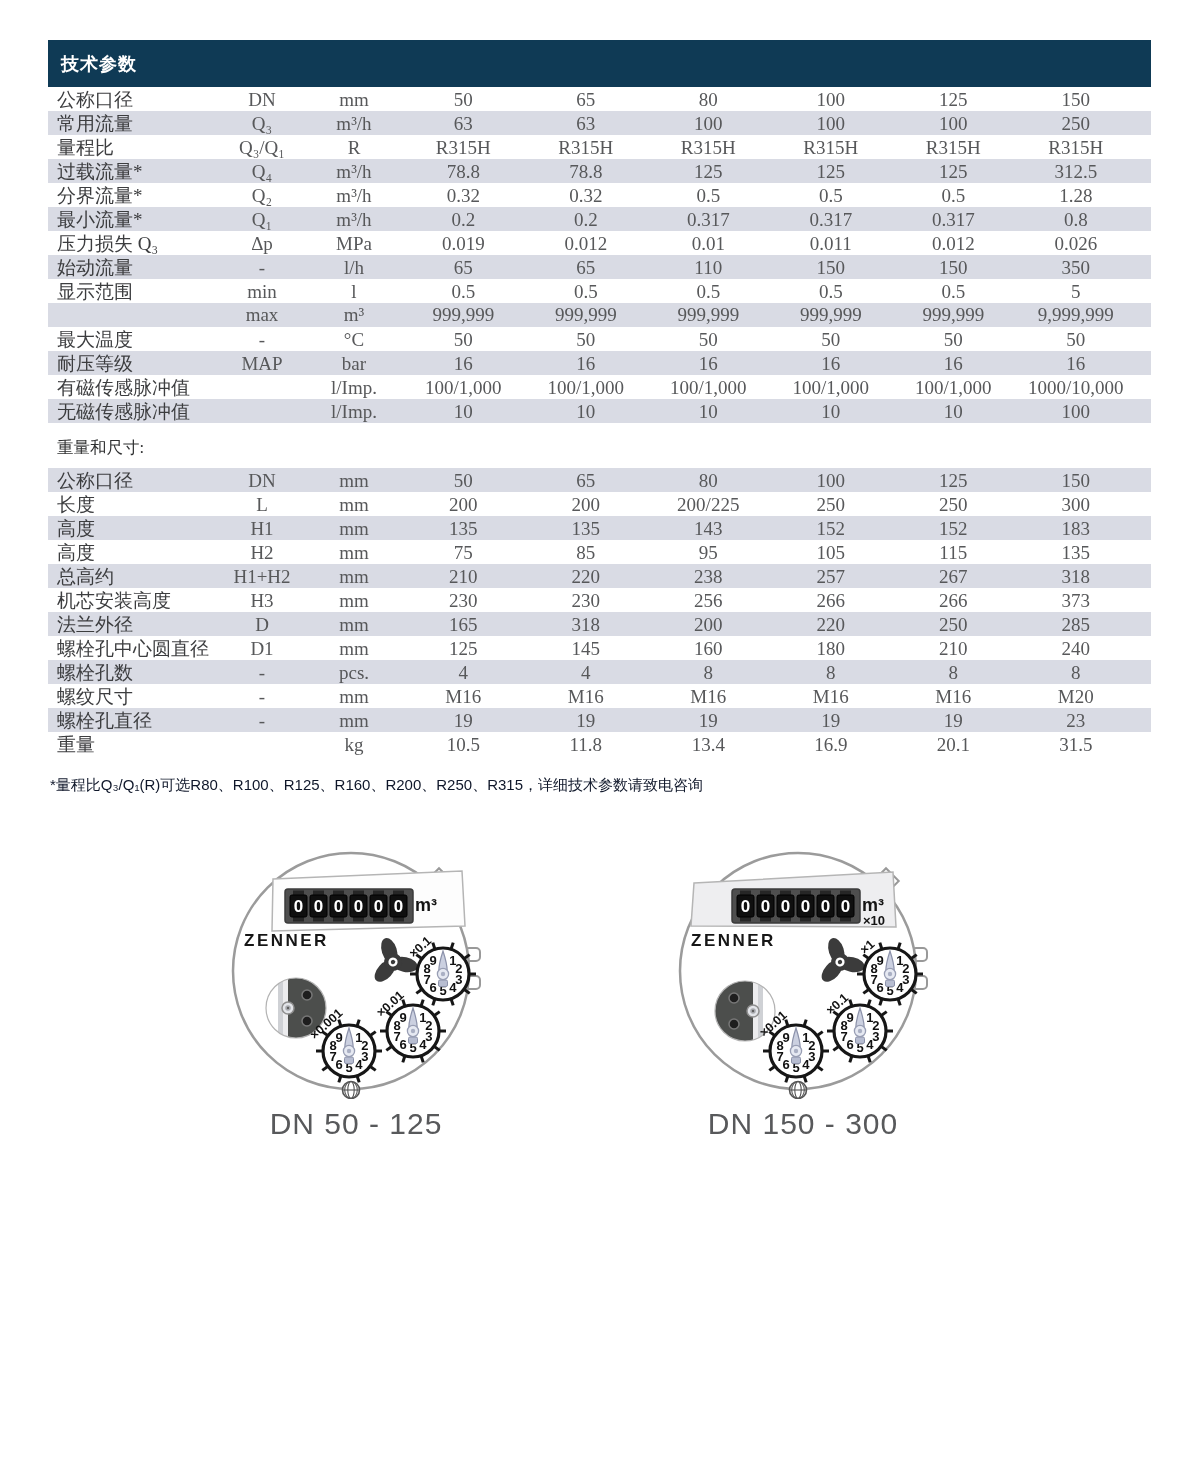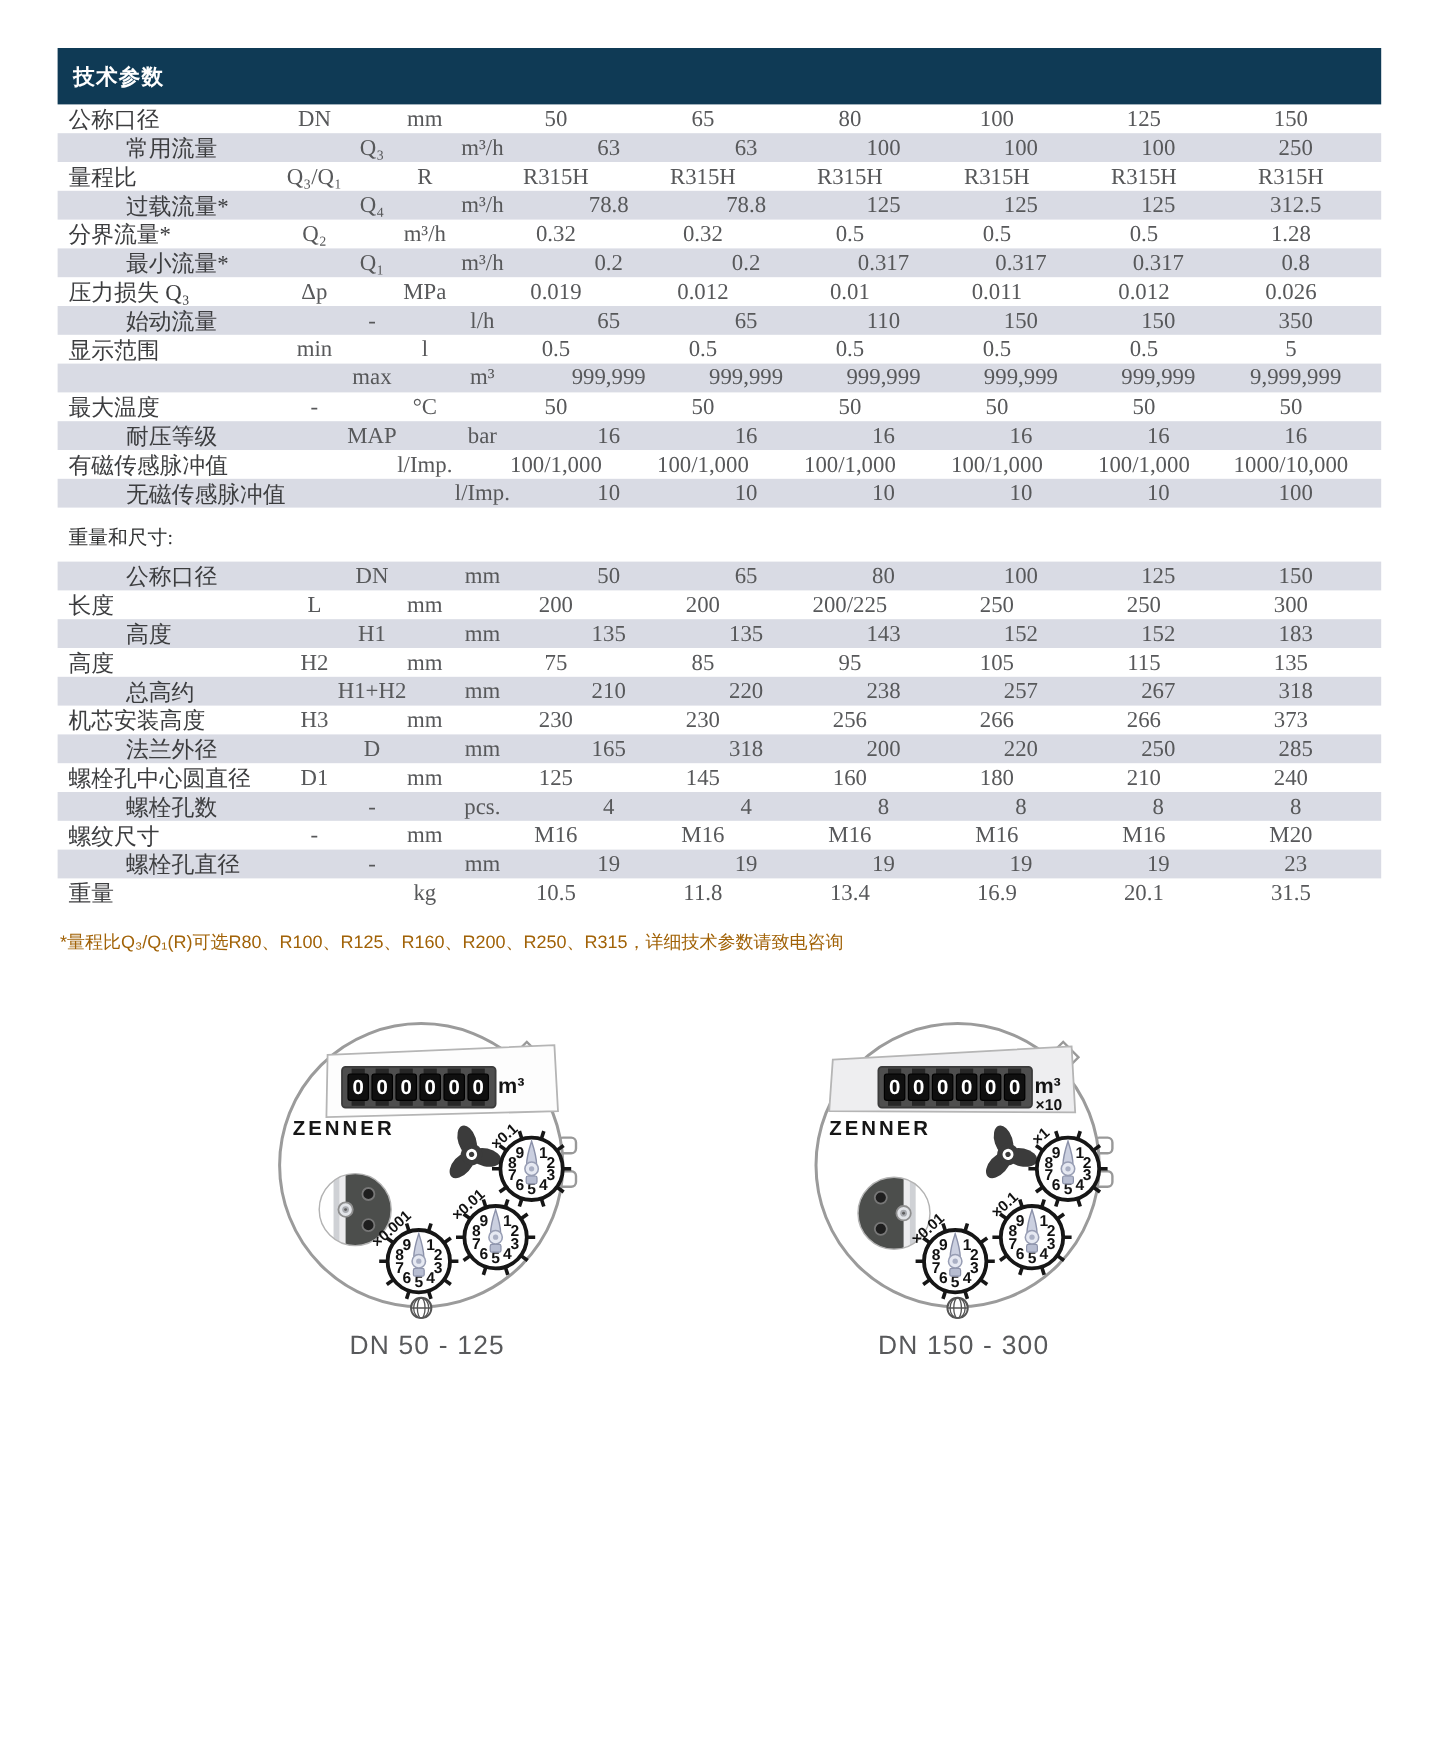--- a/index.html
+++ b/index.html
@@ -6,30 +6,30 @@
   body{width:1202px;height:1459px;position:relative;overflow:hidden;
        font-family:"Liberation Sans","DejaVu Sans",sans-serif;color:#3c3d3f;}
   .doc{position:absolute;left:48px;top:40px;width:1103px;}
   .titlebar{height:47px;background:var(--header-bg,#0f3a55);color:#fff;
             font-size:18px;font-weight:bold;display:flex;align-items:center;
             padding-left:13px;box-sizing:border-box;letter-spacing:1px;}
   .spec-table{width:100%;}
   .trow{display:grid;grid-template-columns:170px 88px 96px repeat(6,1fr);
         height:24px;align-items:center;font-size:19px;color:#57585a;
         padding-right:14px;box-sizing:border-box;font-family:Liberation Serif, serif;}
-  .trow.alt{background:var(--row-alt,#d9dbe4);padding-left:48px;}
+  .trow.alt{background:var(--row-alt,#d9dbe4);}
   .c-label{text-align:left;padding-left:9px;color:#3c3d3f;white-space:nowrap;}
   .c-sym,.c-unit,.c-val{text-align:center;white-space:nowrap;}
   .subhead{margin:14px 0 9px 0;padding-left:9px;font-size:16.5px;color:#2f3031;font-family:Liberation Serif, serif;}
-  .footnote{margin-top:20px;padding-left:2px;font-size:15px;color:#a16207;}
+  .footnote{margin-top:20px;padding-left:2px;font-size:15px;color:#0f172a;}
   .meters{display:flex;margin-top:54px;align-items:flex-start;}
   .meter{margin:0;width:260px;text-align:center;}
   .meter.m1{margin-left:178px;}
   .meter.m2{margin-left:187px;}
-  .meter figcaption{margin-top:4px;font-size:22px;color:#58595b;letter-spacing:1px;}
+  .meter figcaption{margin-top:4px;font-size:30px;color:#58595b;letter-spacing:1px;}
   svg text{font-family:"Liberation Sans","DejaVu Sans",sans-serif;}
 </style>
 </head>
 <body>
 
 <div class="doc">
 
   <div class="titlebar">
     <span>技术参数</span>
   </div>

